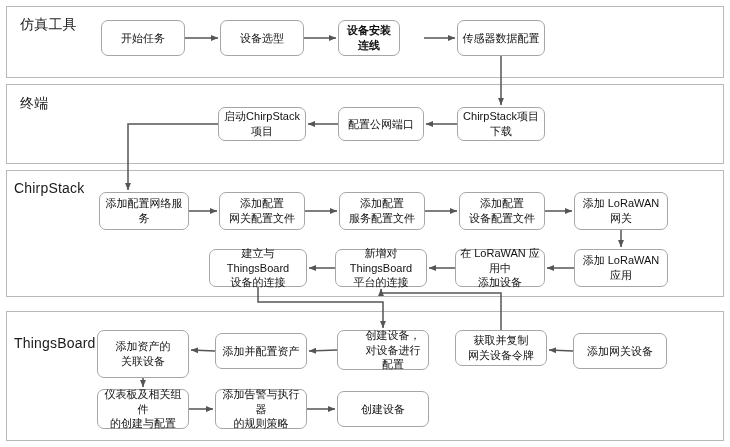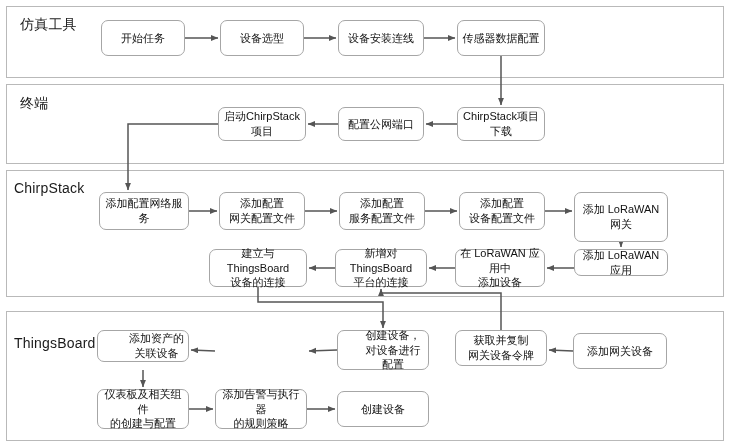--- a/index.html
+++ b/index.html
@@ -63,21 +63,21 @@
         <polyline points="307,409 335,409" marker-end="url(#ah)" fill="none"></polyline>
       </g>
   </svg>
 
   <div class="node" id="n01" style="left: 101px; top: 20px; width: 84px; height: 36px;">
       <span>开始任务</span>
     </div>
   <div class="node" id="n02" style="left: 220px; top: 20px; width: 84px; height: 36px;">
       <span>设备选型</span>
     </div>
-  <div class="node" id="n03" style="left: 338px; top: 20px; width: 86px; height: 36px;">
+  <div class="node" id="n03" style="left: 338px; top: 20px; width: 62px; height: 36px; font-weight: bold;">
       <span>设备安装连线</span>
     </div>
   <div class="node" id="n04" style="left: 457px; top: 20px; width: 88px; height: 36px;">
       <span>传感器数据配置</span>
     </div>
 
   <div class="node" id="n05" style="left: 457px; top: 107px; width: 88px; height: 34px;">
       <span>ChirpStack项目下载</span>
     </div>
   <div class="node" id="n06" style="left: 338px; top: 107px; width: 86px; height: 34px;">
@@ -95,24 +95,24 @@
 网关配置文件</span>
     </div>
   <div class="node" id="n10" style="left: 339px; top: 192px; width: 86px; height: 38px;">
       <span>添加配置
 服务配置文件</span>
     </div>
   <div class="node" id="n11" style="left: 459px; top: 192px; width: 86px; height: 38px;">
       <span>添加配置
 设备配置文件</span>
     </div>
-  <div class="node" id="n12" style="left: 574px; top: 192px; width: 94px; height: 50px;">
+  <div class="node" id="n12" style="left: 574px; top: 192px; width: 94px; height: 38px;">
       <span>添加 LoRaWAN 网关</span>
     </div>
-  <div class="node" id="n13" style="left: 574px; top: 249px; width: 94px; height: 27px;">
+  <div class="node" id="n13" style="left: 574px; top: 249px; width: 94px; height: 38px;">
       <span>添加 LoRaWAN 应用</span>
     </div>
   <div class="node" id="n14" style="left: 455px; top: 249px; width: 90px; height: 38px;">
       <span>在 LoRaWAN 应用中
 添加设备</span>
     </div>
   <div class="node" id="n15" style="left: 335px; top: 249px; width: 92px; height: 38px;">
       <span>新增对ThingsBoard
 平台的连接</span>
     </div>
@@ -125,21 +125,24 @@
       <span>添加网关设备</span>
     </div>
   <div class="node" id="n18" style="left: 455px; top: 330px; width: 92px; height: 36px;">
       <span>获取并复制
 网关设备令牌</span>
     </div>
   <div class="node" id="n19" style="left: 337px; top: 330px; width: 92px; height: 40px; padding-left: 24px;">
       <span>创建设备，
 对设备进行配置</span>
     </div>
-  <div class="node" id="n21" style="left: 97px; top: 330px; width: 92px; height: 32px; justify-content: flex-end;">
+  <div class="node" id="n20" style="left: 215px; top: 333px; width: 92px; height: 36px;">
+      <span>添加并配置资产</span>
+    </div>
+  <div class="node" id="n21" style="left: 97px; top: 330px; width: 92px; height: 48px;">
       <span>添加资产的
 关联设备</span>
     </div>
   <div class="node" id="n22" style="left: 97px; top: 389px; width: 92px; height: 40px;">
       <span>仪表板及相关组件
 的创建与配置</span>
     </div>
   <div class="node" id="n23" style="left: 215px; top: 389px; width: 92px; height: 40px;">
       <span>添加告警与执行器
 的规则策略</span>

